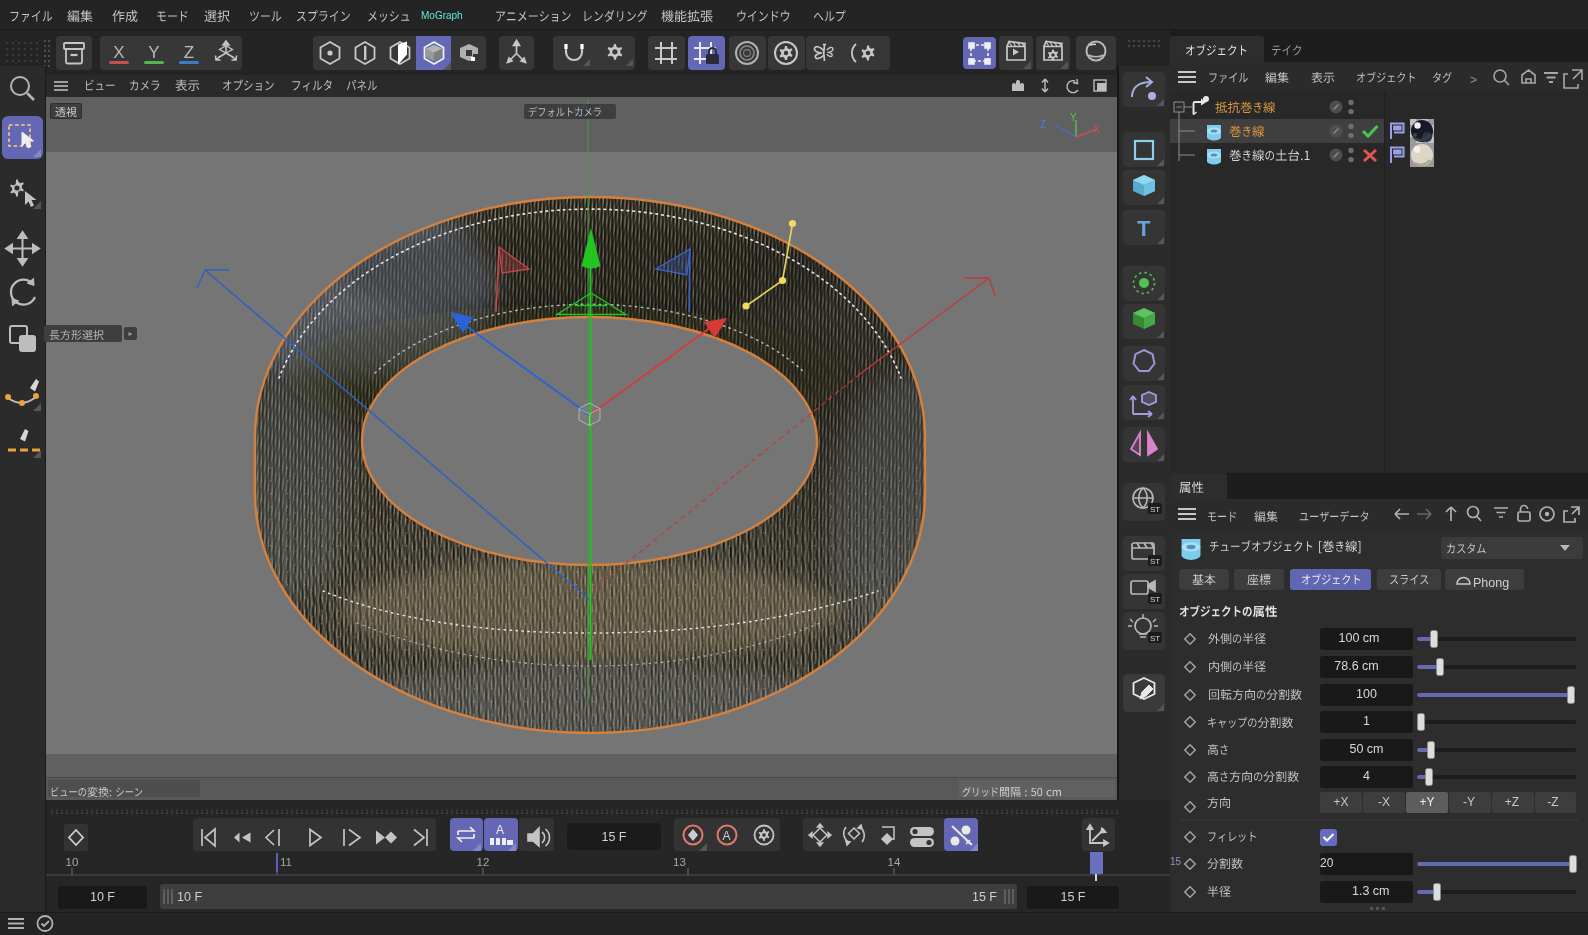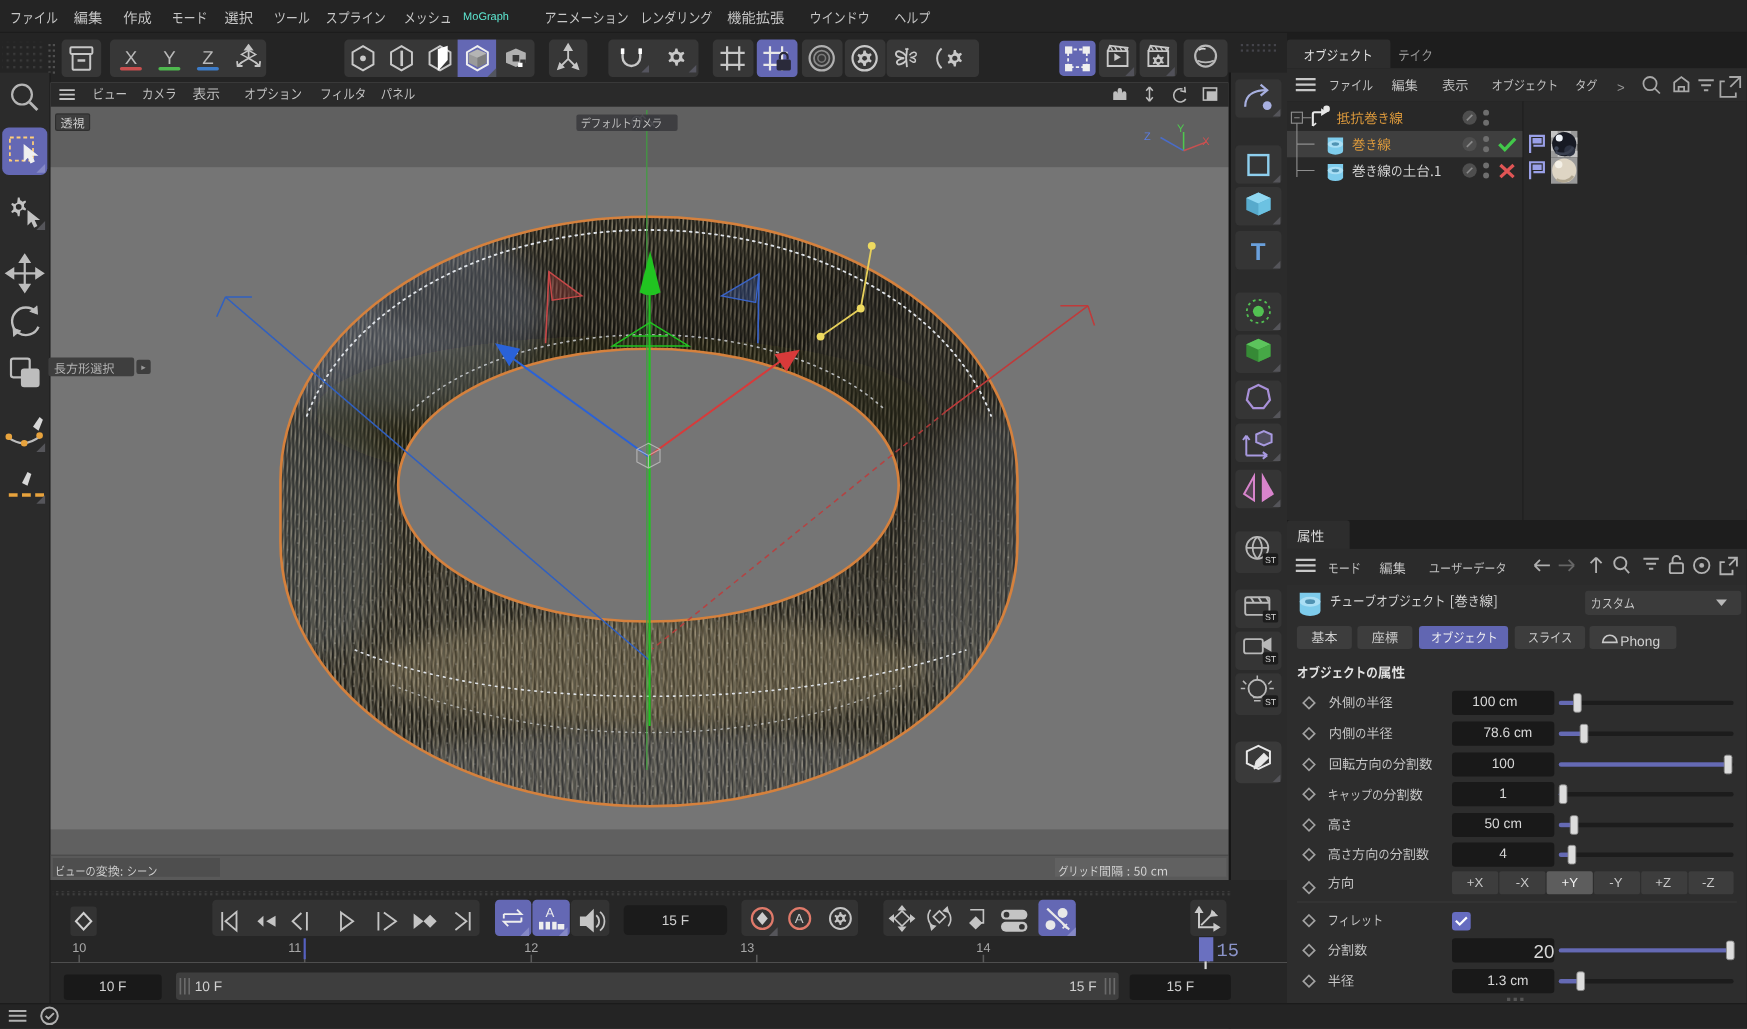--- a/index.html
+++ b/index.html
@@ -1154,39 +1154,39 @@
       <use href="#q105" transform="translate(1207.0,868) scale(0.5000,0.5000)" fill="#c8c8c8"></use>
       <use href="#q106" transform="translate(1219.0,868) scale(0.5000,0.5000)" fill="#c8c8c8"></use>
       <use href="#q107" transform="translate(1231.0,868) scale(0.5000,0.5000)" fill="#c8c8c8"></use>
       <use href="#q99" transform="translate(1207.0,896) scale(0.5000,0.5000)" fill="#c8c8c8"></use>
       <use href="#q100" transform="translate(1219.0,896) scale(0.5000,0.5000)" fill="#c8c8c8"></use>
     </svg>
 <div class="lat" style="left:421px;top:10px;font-size:10px;color:#5eead4;">MoGraph</div>
 <div class="lat" style="left:1470px;top:73px;font-size:12px;color:#9a9a9a;">&gt;</div>
 <div class="lat" style="left:1473px;top:576px;font-size:12.5px;color:#d0d0d0;text-align:center;">Phong</div>
 <div class="lat" style="left:1320px;top:631px;font-size:12.5px;color:#d8d8d8;width:78px;text-align:center">100 cm</div>
-<div class="lat" style="left:1320px;top:659px;font-size:12.5px;color:#d8d8d8;width:73px;text-align:right">78.6 cm</div>
+<div class="lat" style="left:1320px;top:659px;font-size:12.5px;color:#d8d8d8;width:73px;text-align:center">78.6 cm</div>
 <div class="lat" style="left:1320px;top:687px;font-size:12.5px;color:#d8d8d8;width:93px;text-align:center">100</div>
 <div class="lat" style="left:1320px;top:714px;font-size:12.5px;color:#d8d8d8;width:93px;text-align:center">1</div>
 <div class="lat" style="left:1320px;top:742px;font-size:12.5px;color:#d8d8d8;width:93px;text-align:center">50 cm</div>
 <div class="lat" style="left:1320px;top:769px;font-size:12.5px;color:#d8d8d8;width:93px;text-align:center">4</div>
-<div class="lat" style="left:1320px;top:856px;font-size:17px;color:#d8d8d8;width:93px;text-align:right">20</div>
+<div class="lat" style="left:1320px;top:856px;font-size:12px;color:#d8d8d8;width:93px;text-align:left">20</div>
 <div class="lat" style="left:1352px;top:884px;font-size:12.5px;color:#d8d8d8;width:93px;text-align:left">1.3 cm</div>
 <div class="lat" style="left:1320px;top:795px;font-size:12px;color:#c8c8c8;width:42px;text-align:center">+X</div>
 <div class="lat" style="left:1363px;top:795px;font-size:12px;color:#c8c8c8;width:42px;text-align:center">-X</div>
 <div class="lat" style="left:1406px;top:795px;font-size:12px;color:#f2f2f2;width:42px;text-align:center">+Y</div>
 <div class="lat" style="left:1448px;top:795px;font-size:12px;color:#c8c8c8;width:42px;text-align:center">-Y</div>
 <div class="lat" style="left:1491px;top:795px;font-size:12px;color:#c8c8c8;width:42px;text-align:center">+Z</div>
 <div class="lat" style="left:1532px;top:795px;font-size:12px;color:#c8c8c8;width:42px;text-align:center">-Z</div>
 <div class="lat" style="left:567px;top:830px;font-size:12.5px;color:#d0d0d0;width:94px;text-align:center">15 F</div>
 <div class="lat" style="left:58px;top:890px;font-size:12.5px;color:#d0d0d0;width:89px;text-align:center">10 F</div>
 <div class="lat" style="left:177px;top:890px;font-size:12.5px;color:#d0d0d0;">10 F</div>
 <div class="lat" style="left:940px;top:890px;font-size:12.5px;color:#d0d0d0;width:57px;text-align:right">15 F</div>
 <div class="lat" style="left:1027px;top:890px;font-size:12.5px;color:#d0d0d0;width:92px;text-align:center">15 F</div>
 <div class="lat" style="left:57px;top:856px;font-size:11.5px;color:#a8a8a8;width:30px;text-align:center">10</div>
-<div class="lat" style="left:262px;top:856px;font-size:11.5px;color:#a8a8a8;width:30px;text-align:left">11</div>
+<div class="lat" style="left:262px;top:856px;font-size:11.5px;color:#a8a8a8;width:30px;text-align:right">11</div>
 <div class="lat" style="left:468px;top:856px;font-size:11.5px;color:#a8a8a8;width:30px;text-align:center">12</div>
 <div class="lat" style="left:673px;top:856px;font-size:11.5px;color:#a8a8a8;width:30px;">13</div>
 <div class="lat" style="left:879px;top:856px;font-size:11.5px;color:#a8a8a8;width:30px;text-align:center">14</div>
-<div class="lat" style="left:1106px;top:856px;font-size:17px;color:#8a93c8;font-family:Liberation Mono, monospace;">15</div>
+<div class="lat" style="left:1170px;top:856px;font-size:10px;color:#8a93c8;">15</div>
 <div class="lat" style="left:1040px;top:119px;font-size:10px;color:#5a7ce0;">Z</div>
 <div class="lat" style="left:1070px;top:112px;font-size:10px;color:#4fc84f;">Y</div>
 <div class="lat" style="left:1093px;top:124px;font-size:10px;color:#d05050;">X</div>
 </div>
 </body></html>

